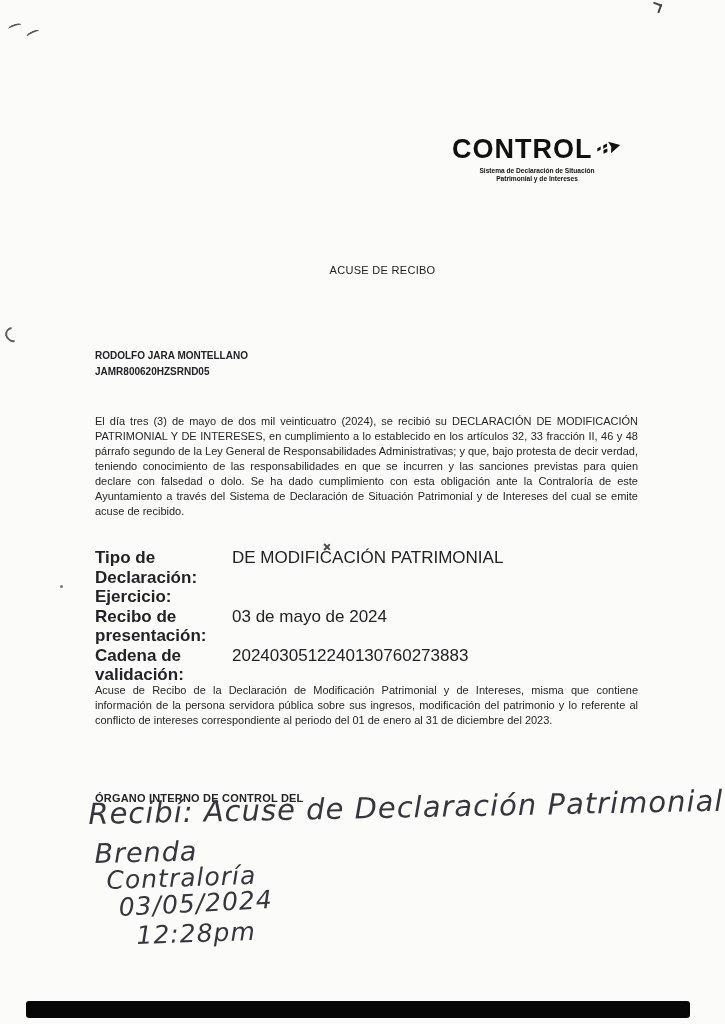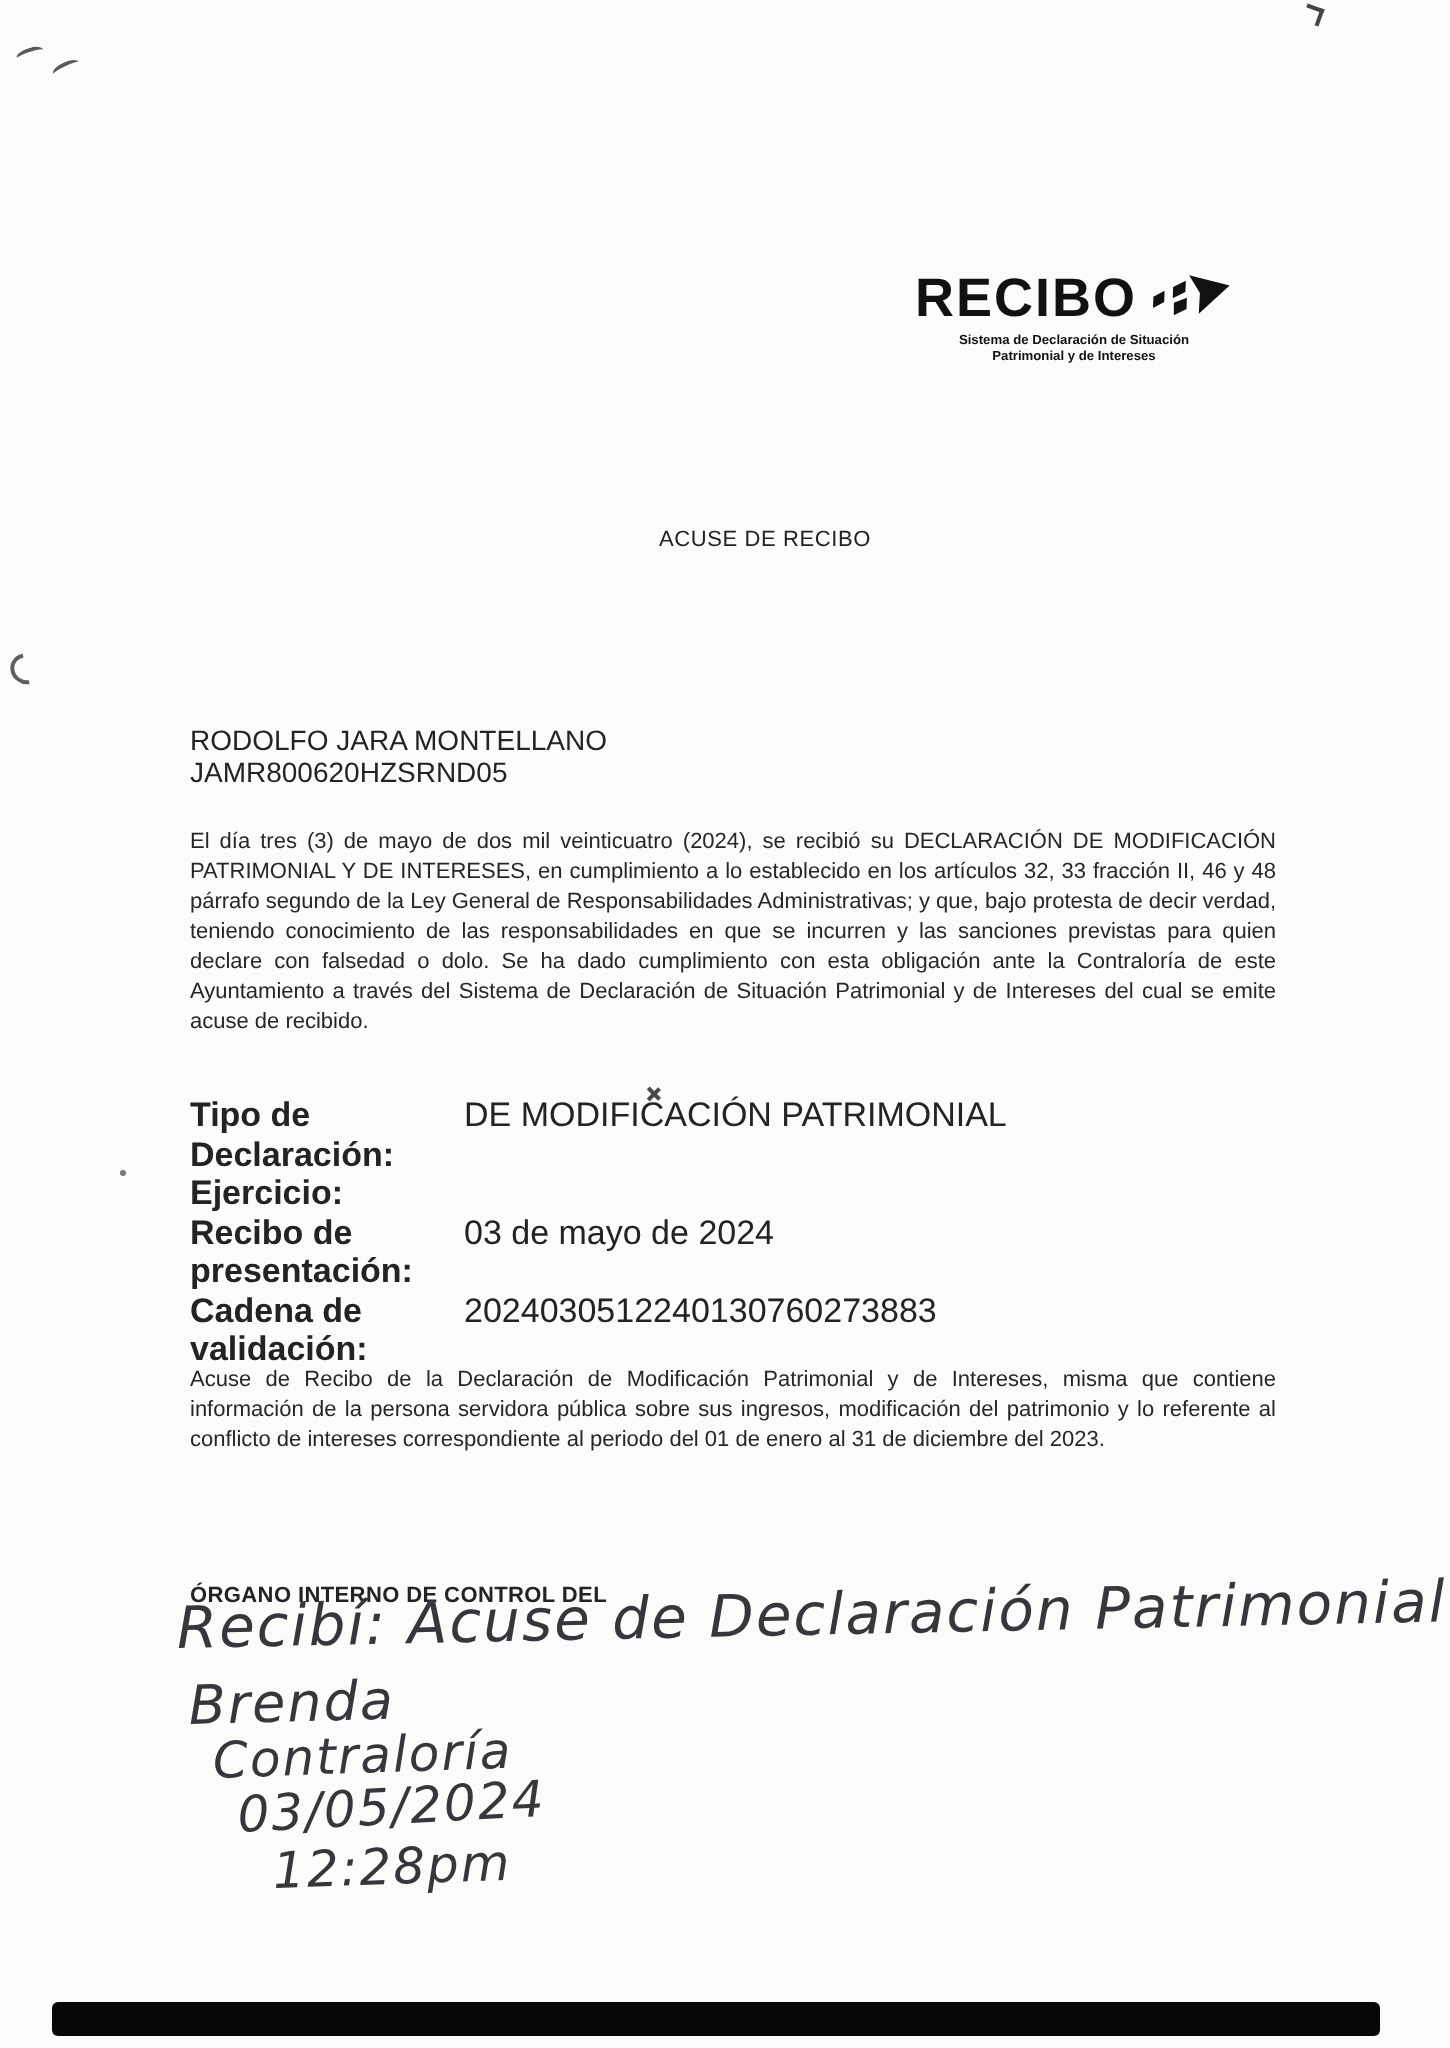--- a/index.html
+++ b/index.html
@@ -16,21 +16,21 @@
   .logo-row { display:flex; align-items:center; justify-content:center; gap:2px; }
   .brand { font-size:27px; font-weight:bold; letter-spacing:1px; color:#111; }
   .arrow-icon { width:46px; height:30px; margin-top:-4px; }
   .tagline { margin-top:2px; font-size:6.6px; font-weight:bold; line-height:8px; color:#111; }
 
   
   .title { left:0; top:263px; width:725px; text-align:center;
            font-size:11px; line-height:15px; letter-spacing:.3px; color:#222;padding-left:40px; }
 
   
-  .recipient { left:95px; top:362px; font-size:14px; font-weight:normal; line-height:16px; }
+  .recipient { left:95px; top:348px; font-size:10px; font-weight:bold; line-height:16px; }
   .para { left:95px; top:414px; width:543px; font-size:11px; line-height:15px;
           text-align:justify; color:#26262a; }
   .para2 { top:683px; }
 
   
   .fields { left:95px; top:548px; width:543px; font-size:17px; }
   .field-row { display:flex; line-height:19.5px; }
   .field-label { font-weight:bold; width:137px; flex:0 0 137px; }
   .field-value { flex:1; }
 
@@ -78,21 +78,21 @@
 
   <div class="abs squig sq1"></div>
   <div class="abs squig sq2"></div>
   <div class="abs corner-mark"></div>
   <div class="abs left-curve"></div>
   <div class="abs asterisk"></div>
   <div class="abs dot"></div>
 
   <div class="abs logo">
     <div class="logo-row">
-      <span class="brand">RECIBO</span>
+      <span class="brand">CONTROL</span>
       <svg class="arrow-icon" viewBox="0 0 60 34" xmlns="http://www.w3.org/2000/svg">
         <g fill="#111" transform="rotate(-14 30 17)">
           <polygon points="34,4 58,17 34,30 38,17"></polygon>
           <polygon points="22,9 31,7 29,14 20,16"></polygon>
           <polygon points="20,19 29,18 27,25 18,27"></polygon>
           <polygon points="8,12 16,10 14,17 6,19"></polygon>
         </g>
       </svg>
     </div>
     <div class="tagline">

